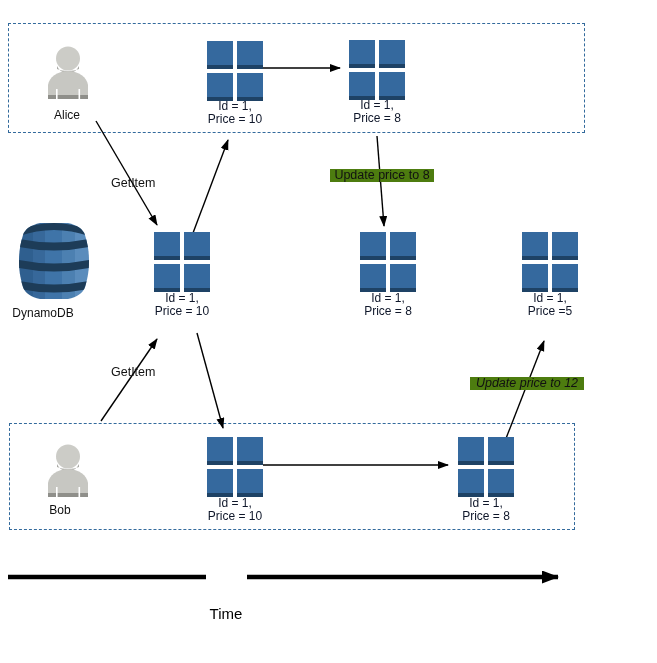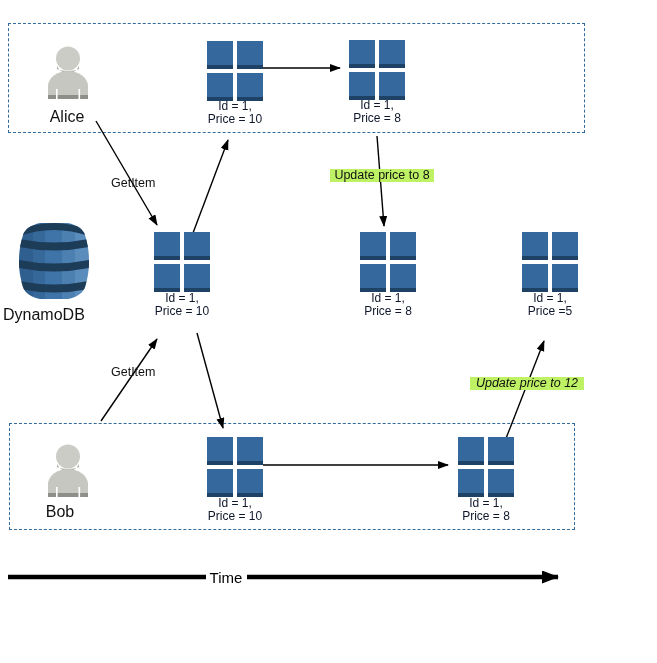--- a/index.html
+++ b/index.html
@@ -7,28 +7,28 @@
     position:relative;width:657px;height:663px;background:#ffffff;overflow:hidden;
     font-family:"Liberation Sans", sans-serif;color:#1a1a1a;
   }
   .abs{position:absolute;}
   .lane{
     position:absolute;border:1.5px dashed #336a9c;background:transparent;box-sizing:border-box;
   }
   .svglayer{position:absolute;left:0;top:0;z-index:1;}
   .lbl{position:absolute;z-index:3;font-size:12.5px;line-height:13px;white-space:pre;color:#111;text-align:right;}
   .lbl.center{text-align:center;white-space:normal;}
-  .lbl.whitebg{background:#bef264;padding:0 2px;}
+  .lbl.whitebg{background:#4d7c0f;padding:0 2px;}
   .item{position:absolute;width:56px;height:60px;z-index:2;}
   .tile{position:absolute;width:26px;height:28px;background:#35699e;border-bottom:4px solid #1e4265;box-sizing:border-box;}
   .tile.t1{left:0;top:0;} .tile.t2{left:30px;top:0;} .tile.t3{left:0;top:32px;} .tile.t4{left:30px;top:32px;}
   .attr-circle{position:absolute;left:34.5px;top:3.5px;width:17px;height:17px;border-radius:50%;background:#ffffff;}
   .itemlabel{position:absolute;width:84px;text-align:center;font-size:12px;line-height:12.5px;z-index:3;color:#0f172a;}
-  .actorlabel{position:absolute;width:80px;text-align:center;font-size:16px;z-index:3;color:#111;}
-  .timelabel{position:absolute;width:80px;text-align:center;font-size:15px;z-index:3;color:#000;}
+  .actorlabel{position:absolute;width:80px;text-align:center;font-size:12px;z-index:3;color:#111;}
+  .timelabel{position:absolute;width:80px;text-align:center;font-size:15px;z-index:3;color:#000;margin-top:36px;}
   svg{display:block;}
 </style>
 </head>
 <body>
 
 <div id="canvas">
 
   <div class="lane" style="left:8px;top:23px;width:577px;height:110px;"></div>
   <div class="lane" style="left:9px;top:423px;width:566px;height:107px;"></div>
 

